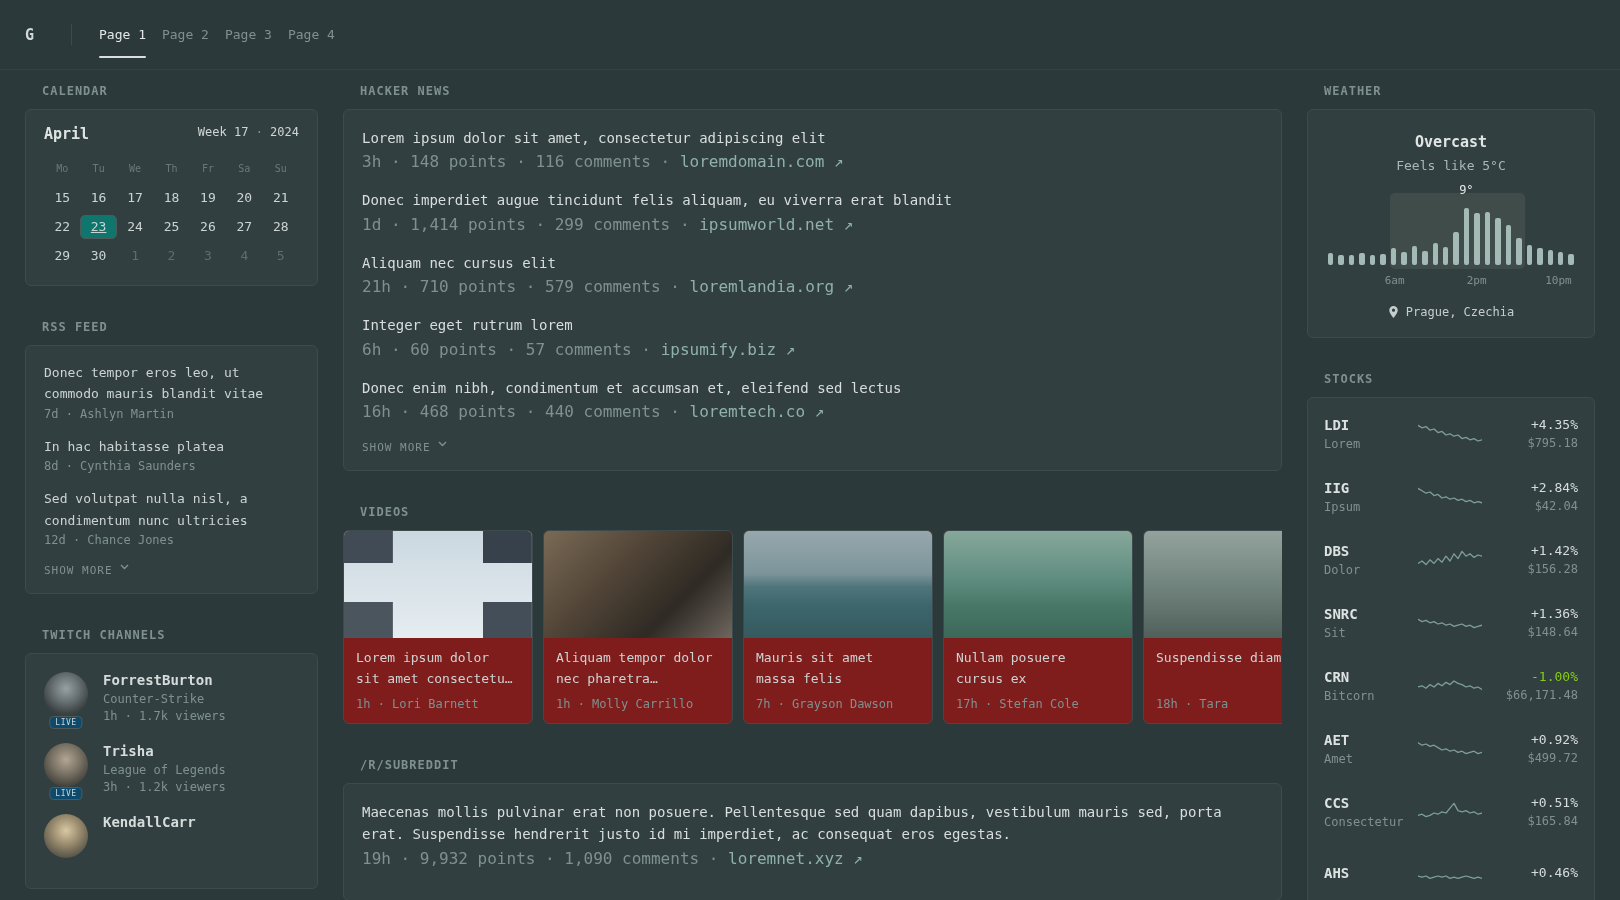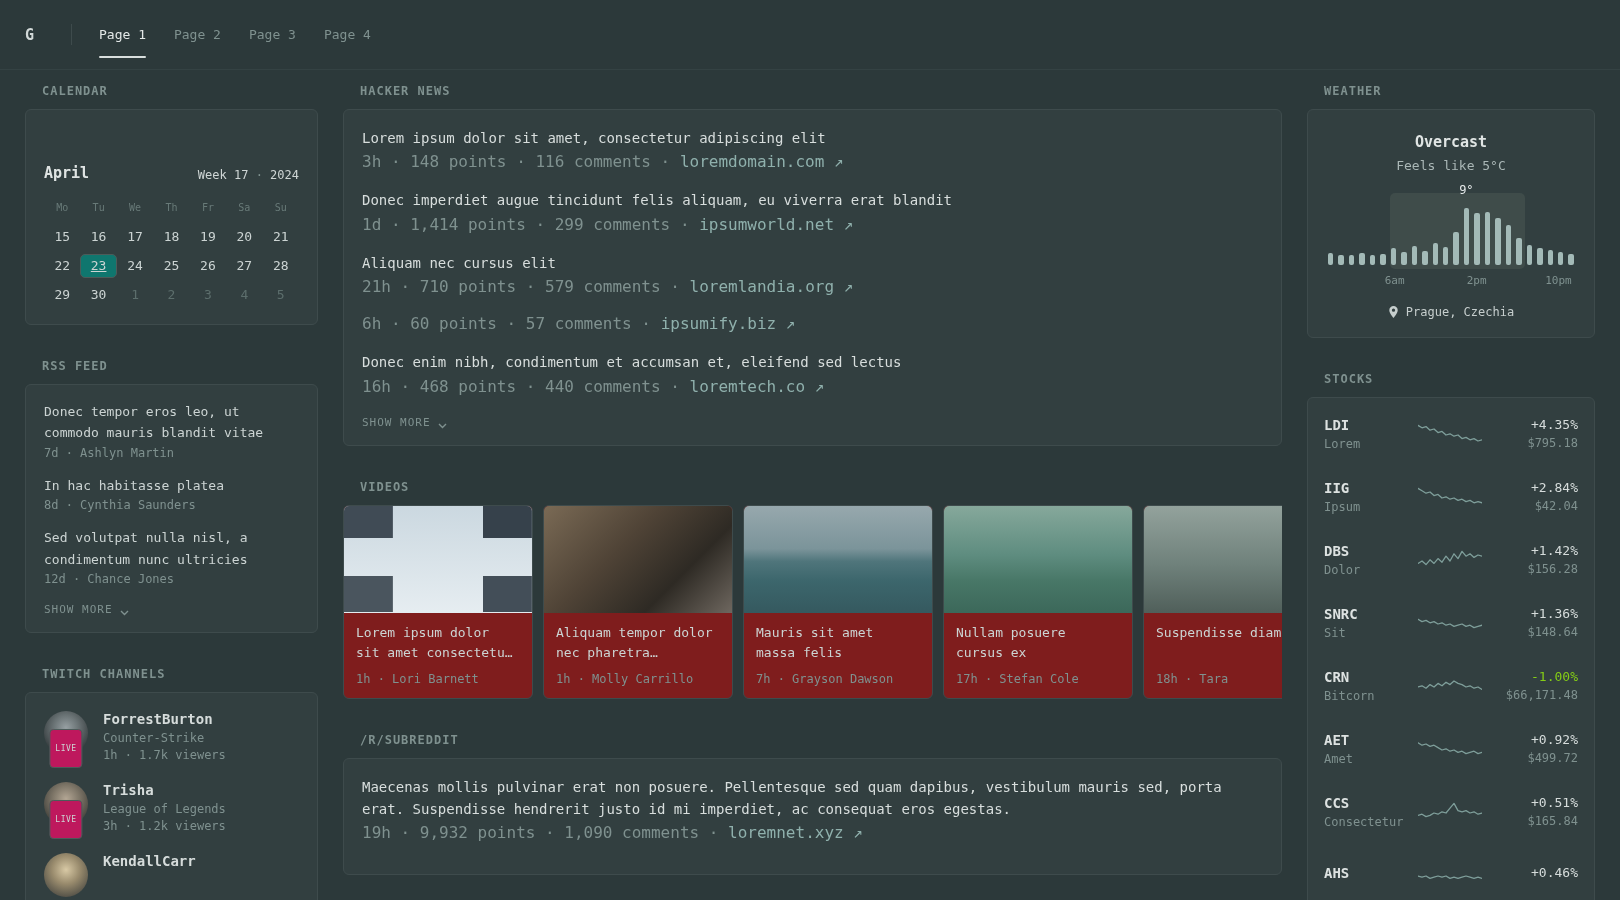--- a/index.html
+++ b/index.html
@@ -7,56 +7,56 @@
   body {
     background:#2c393a;
     color:#d4dbda;
     font-family:"DejaVu Sans Mono","DejaVu Sans",monospace;
     font-size:13px;
   }
   
   .nav { display:flex; align-items:stretch; height:70px; padding:0 25px; border-bottom:1px solid #344243; }
   .logo { display:flex; align-items:center; width:46px; font-size:15px; font-weight:bold; color:#d2d9d8; cursor:pointer; }
   .nav-divider { width:1px; background:#3e4b4c; margin:24px 27px 24px 0; }
-  .tabs { display:flex; gap:28px; }
+  .tabs { display:flex; gap:16px; }
   .tab { position:relative; display:flex; align-items:center; font-size:13px; color:#7f918f; cursor:pointer; }
   .tab.active { color:#e3e8e7; }
   .tab.active::after { content:""; position:absolute; left:0; right:0; bottom:11px; height:2px; background:#d8dedd; border-radius:2px; }
   
   .content { display:grid; grid-template-columns:293px minmax(0,1fr) 288px; gap:0 25px; padding:14px 25px 0; align-items:start; }
   .section + .section { margin-top:34px; }
   .sec-h { font-size:12px; font-weight:bold; letter-spacing:1px; color:#7f918f; margin:0 0 11px 17px; }
   .card { background:#323f40; border:1px solid #3e4b4c; border-radius:6px; }
   
   .cal-card { padding:15px 18px 17px; }
-  .cal-top { display:flex; justify-content:space-between; align-items:flex-end;margin-top:39px; }
+  .cal-top { display:flex; justify-content:space-between; align-items:flex-start; }
   .cal-month { font-size:15px; font-weight:bold; color:#dfe4e3; }
   .cal-week { font-size:12px; color:#cfd6d5; }
   .cal-week .dot { color:#7f918f; }
   .cal-grid { display:grid; grid-template-columns:repeat(7,1fr); text-align:center; }
   .cal-dow { margin:20px 0 12px; font-size:10px; color:#687a78; }
   .cal-days { row-gap:5px; }
   .cal-day { font-size:13px; color:#ccd4d3; height:24px; line-height:24px; border-radius:5px; }
   .cal-day.sel { background:#0f766e; border:1px solid #4c5b59; line-height:22px;text-decoration:underline; }
   .cal-day.dim { color:#5c6e6c; }
   
   .rss-card { padding:16px 18px 14px; }
   .rss-item { margin-bottom:15px; cursor:pointer; }
   .rss-title { font-size:13px; line-height:1.65; color:#ccd4d3; }
   .rss-meta { font-size:12px; color:#7f918f; margin-top:2px; }
-  .show-more { display:flex; align-items:flex-end; gap:7px; font-size:11px; letter-spacing:1px; color:#7f918f; cursor:pointer; padding:2px 0; }
+  .show-more { display:flex; align-items:flex-start; gap:7px; font-size:11px; letter-spacing:1px; color:#7f918f; cursor:pointer; padding:2px 0; }
   
   .tw-card { padding:18px 18px 10px; }
   .tw { display:flex; gap:15px; margin-bottom:20px; cursor:pointer; }
   .av-wrap { position:relative; width:44px; flex:none; }
   .avatar { width:44px; height:44px; border-radius:50%; }
   .av1 { background:radial-gradient(circle at 50% 38%, #97a0a3 0%, #6b7476 35%, #3a4143 72%); }
   .av2 { background:radial-gradient(circle at 50% 38%, #b3a694 0%, #7e7668 38%, #45443e 75%); }
   .av3 { background:radial-gradient(circle at 50% 38%, #d8c9a5 0%, #998b6d 40%, #565349 78%); }
-  .live { position:absolute; left:50%; transform:translateX(-50%); bottom:-6px; background:#be185d; border:1px solid #4c5b59; color:#cdd5d4; font-size:8px; letter-spacing:0.5px; padding:14px 5px; border-radius:4px; }
+  .live { position:absolute; left:50%; transform:translateX(-50%); bottom:-6px; background:#0c4a6e; border:1px solid #4c5b59; color:#cdd5d4; font-size:8px; letter-spacing:0.5px; padding:1px 5px; border-radius:4px; }
   .tw-name { font-size:14px; font-weight:bold; color:#d6dcdb; }
   .tw-game { font-size:12px; color:#7f918f; margin-top:4px; }
   .tw-meta { font-size:12px; color:#7f918f; margin-top:3px; }
   
   .hn-card { padding:17px 18px 14px; }
   .hn-item { margin-bottom:18px; cursor:pointer; }
   .hn-title { font-size:14px; line-height:1.6; color:#d8dedd; }
   .hn-meta { font-size:16px; color:#7f918f; margin-top:3px; }
   .hn-domain { color:#8fb0ac; cursor:pointer; }
   
@@ -233,20 +233,21 @@
         </div>
         <div class="hn-item">
           <div class="hn-title">Donec imperdiet augue tincidunt felis aliquam, eu viverra erat blandit</div>
           <div class="hn-meta"><span>1d · 1,414 points · 299 comments ·</span> <span class="hn-domain">ipsumworld.net ↗</span></div>
         </div>
         <div class="hn-item">
           <div class="hn-title">Aliquam nec cursus elit</div>
           <div class="hn-meta"><span>21h · 710 points · 579 comments ·</span> <span class="hn-domain">loremlandia.org ↗</span></div>
         </div>
         <div class="hn-item">
+          <div class="hn-title">Integer eget rutrum lorem</div>
           <div class="hn-meta"><span>6h · 60 points · 57 comments ·</span> <span class="hn-domain">ipsumify.biz ↗</span></div>
         </div>
         <div class="hn-item">
           <div class="hn-title">Donec enim nibh, condimentum et accumsan et, eleifend sed lectus</div>
           <div class="hn-meta"><span>16h · 468 points · 440 comments ·</span> <span class="hn-domain">loremtech.co ↗</span></div>
         </div>
         <div class="show-more">
           <span>SHOW MORE</span>
           <svg width="9" height="6" viewBox="0 0 9 6">
               <path d="M1 1l3.5 3.5L8 1" stroke="currentColor" stroke-width="1.4" fill="none"></path>

